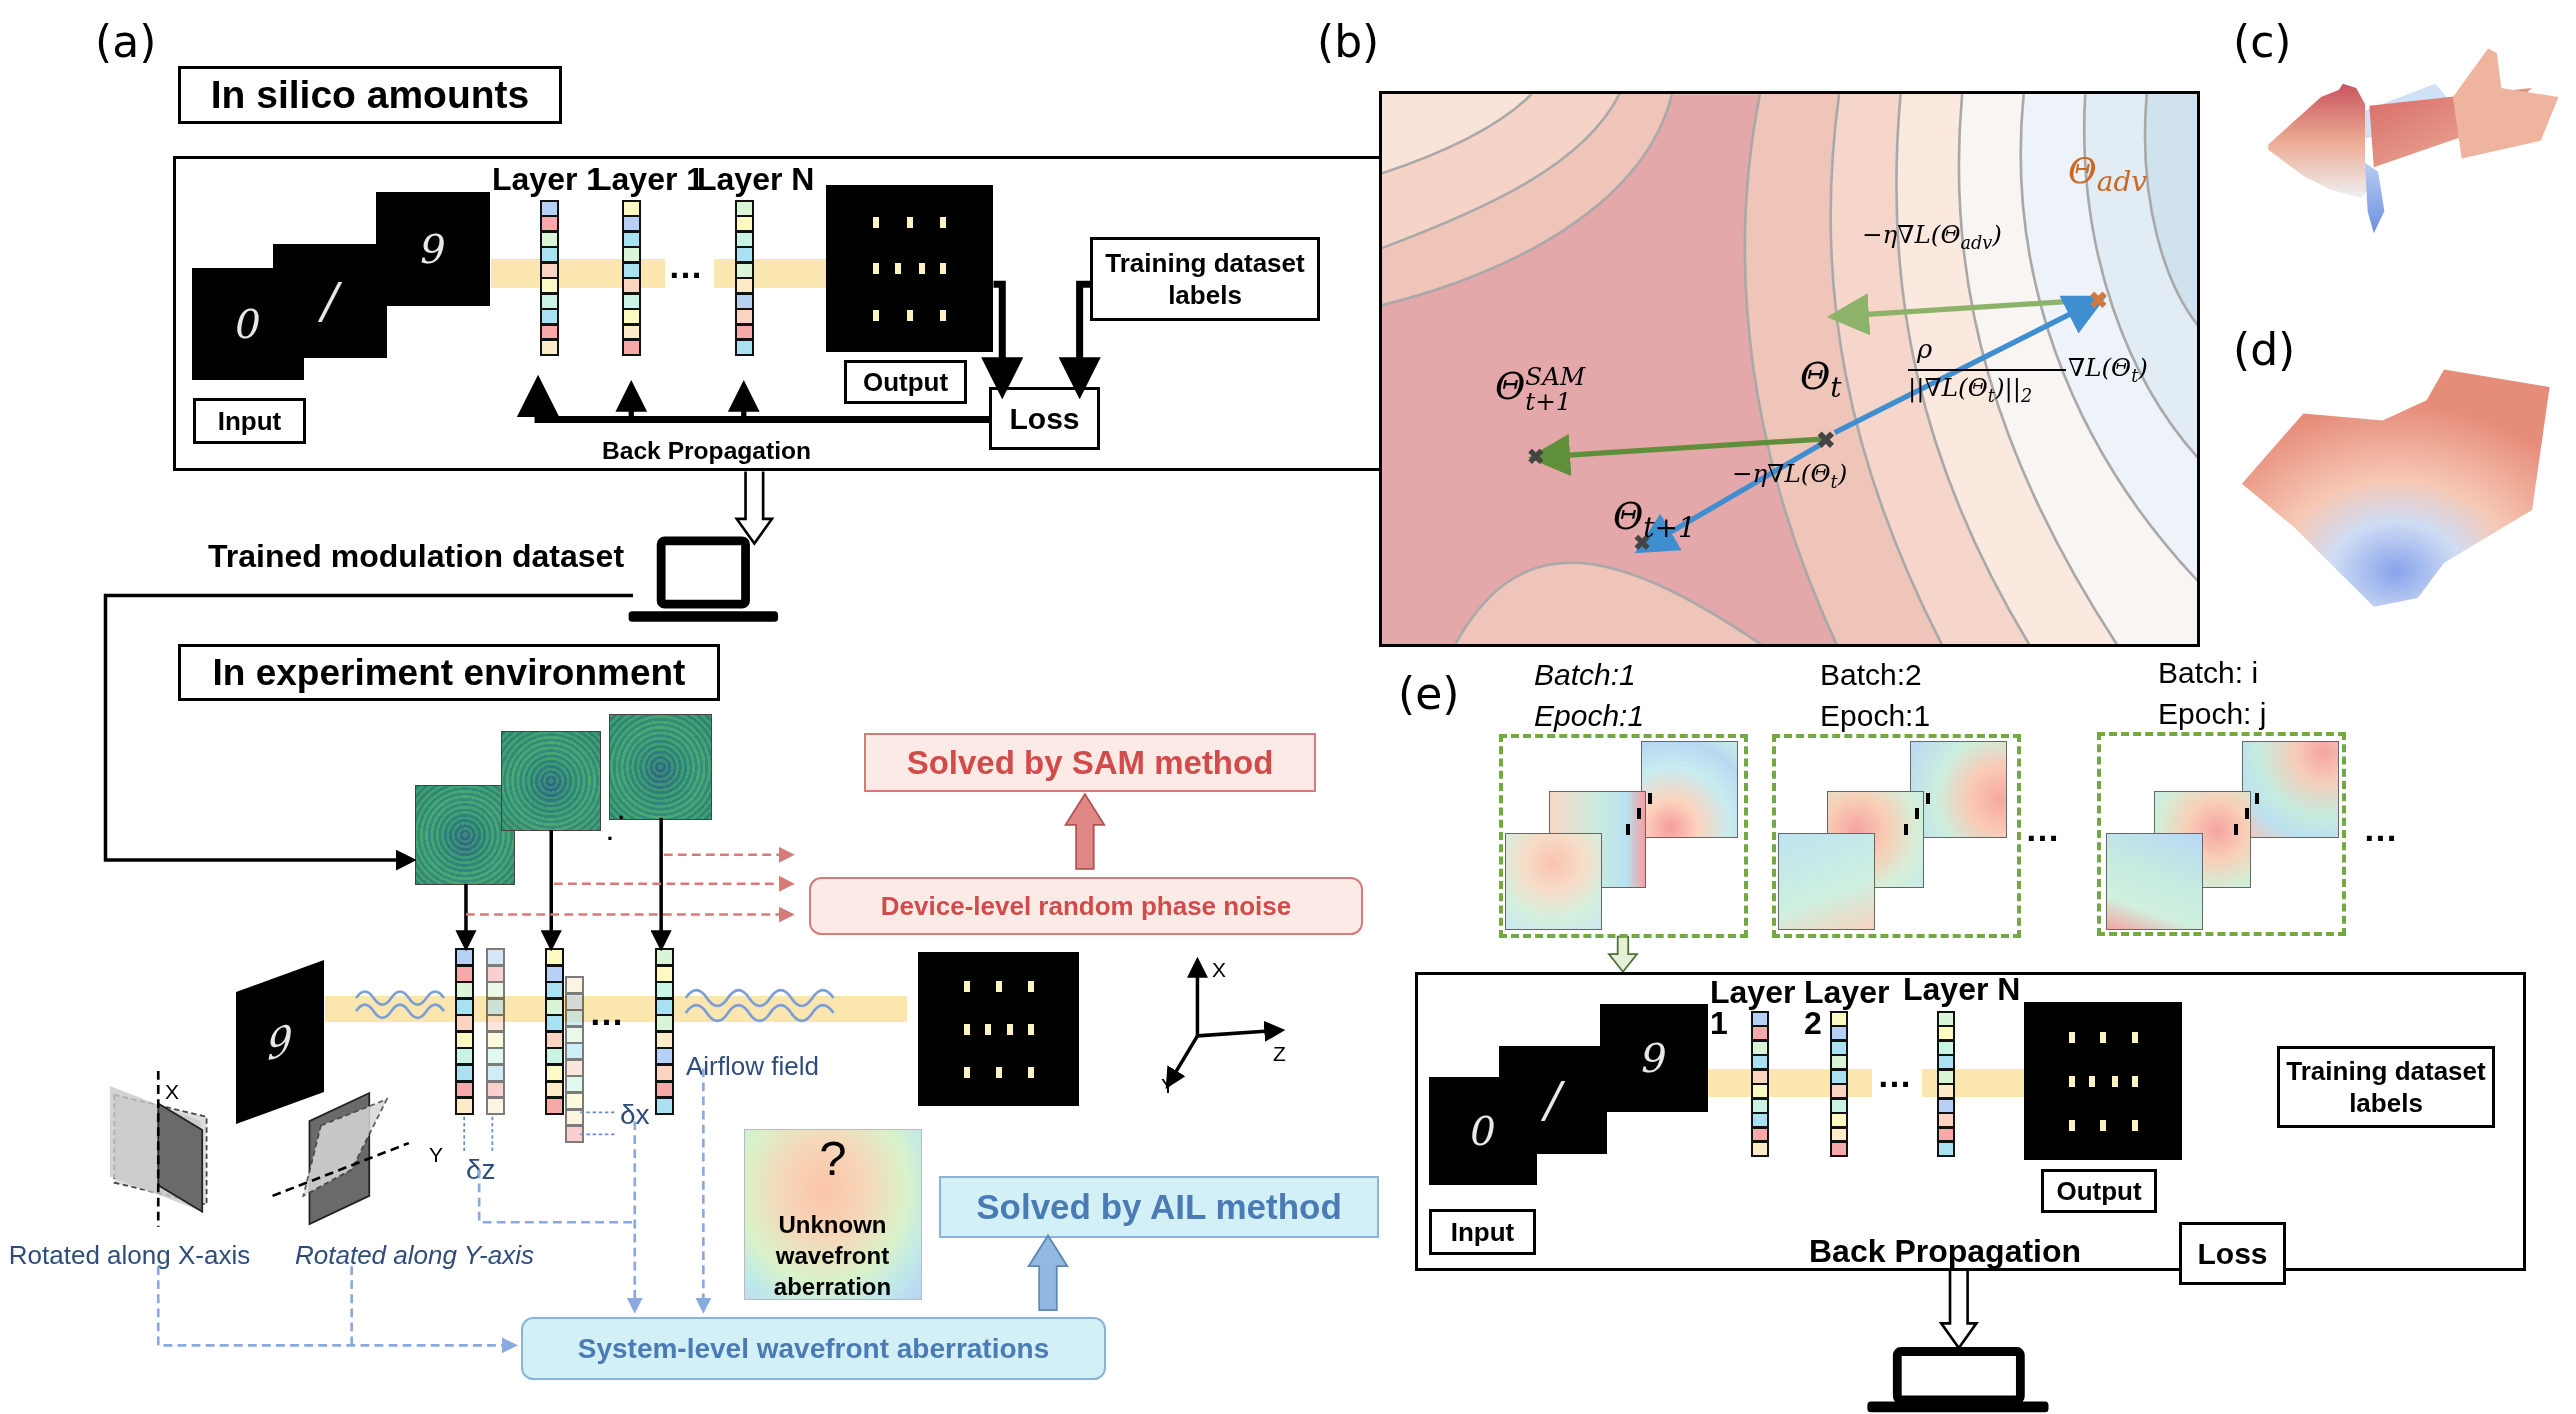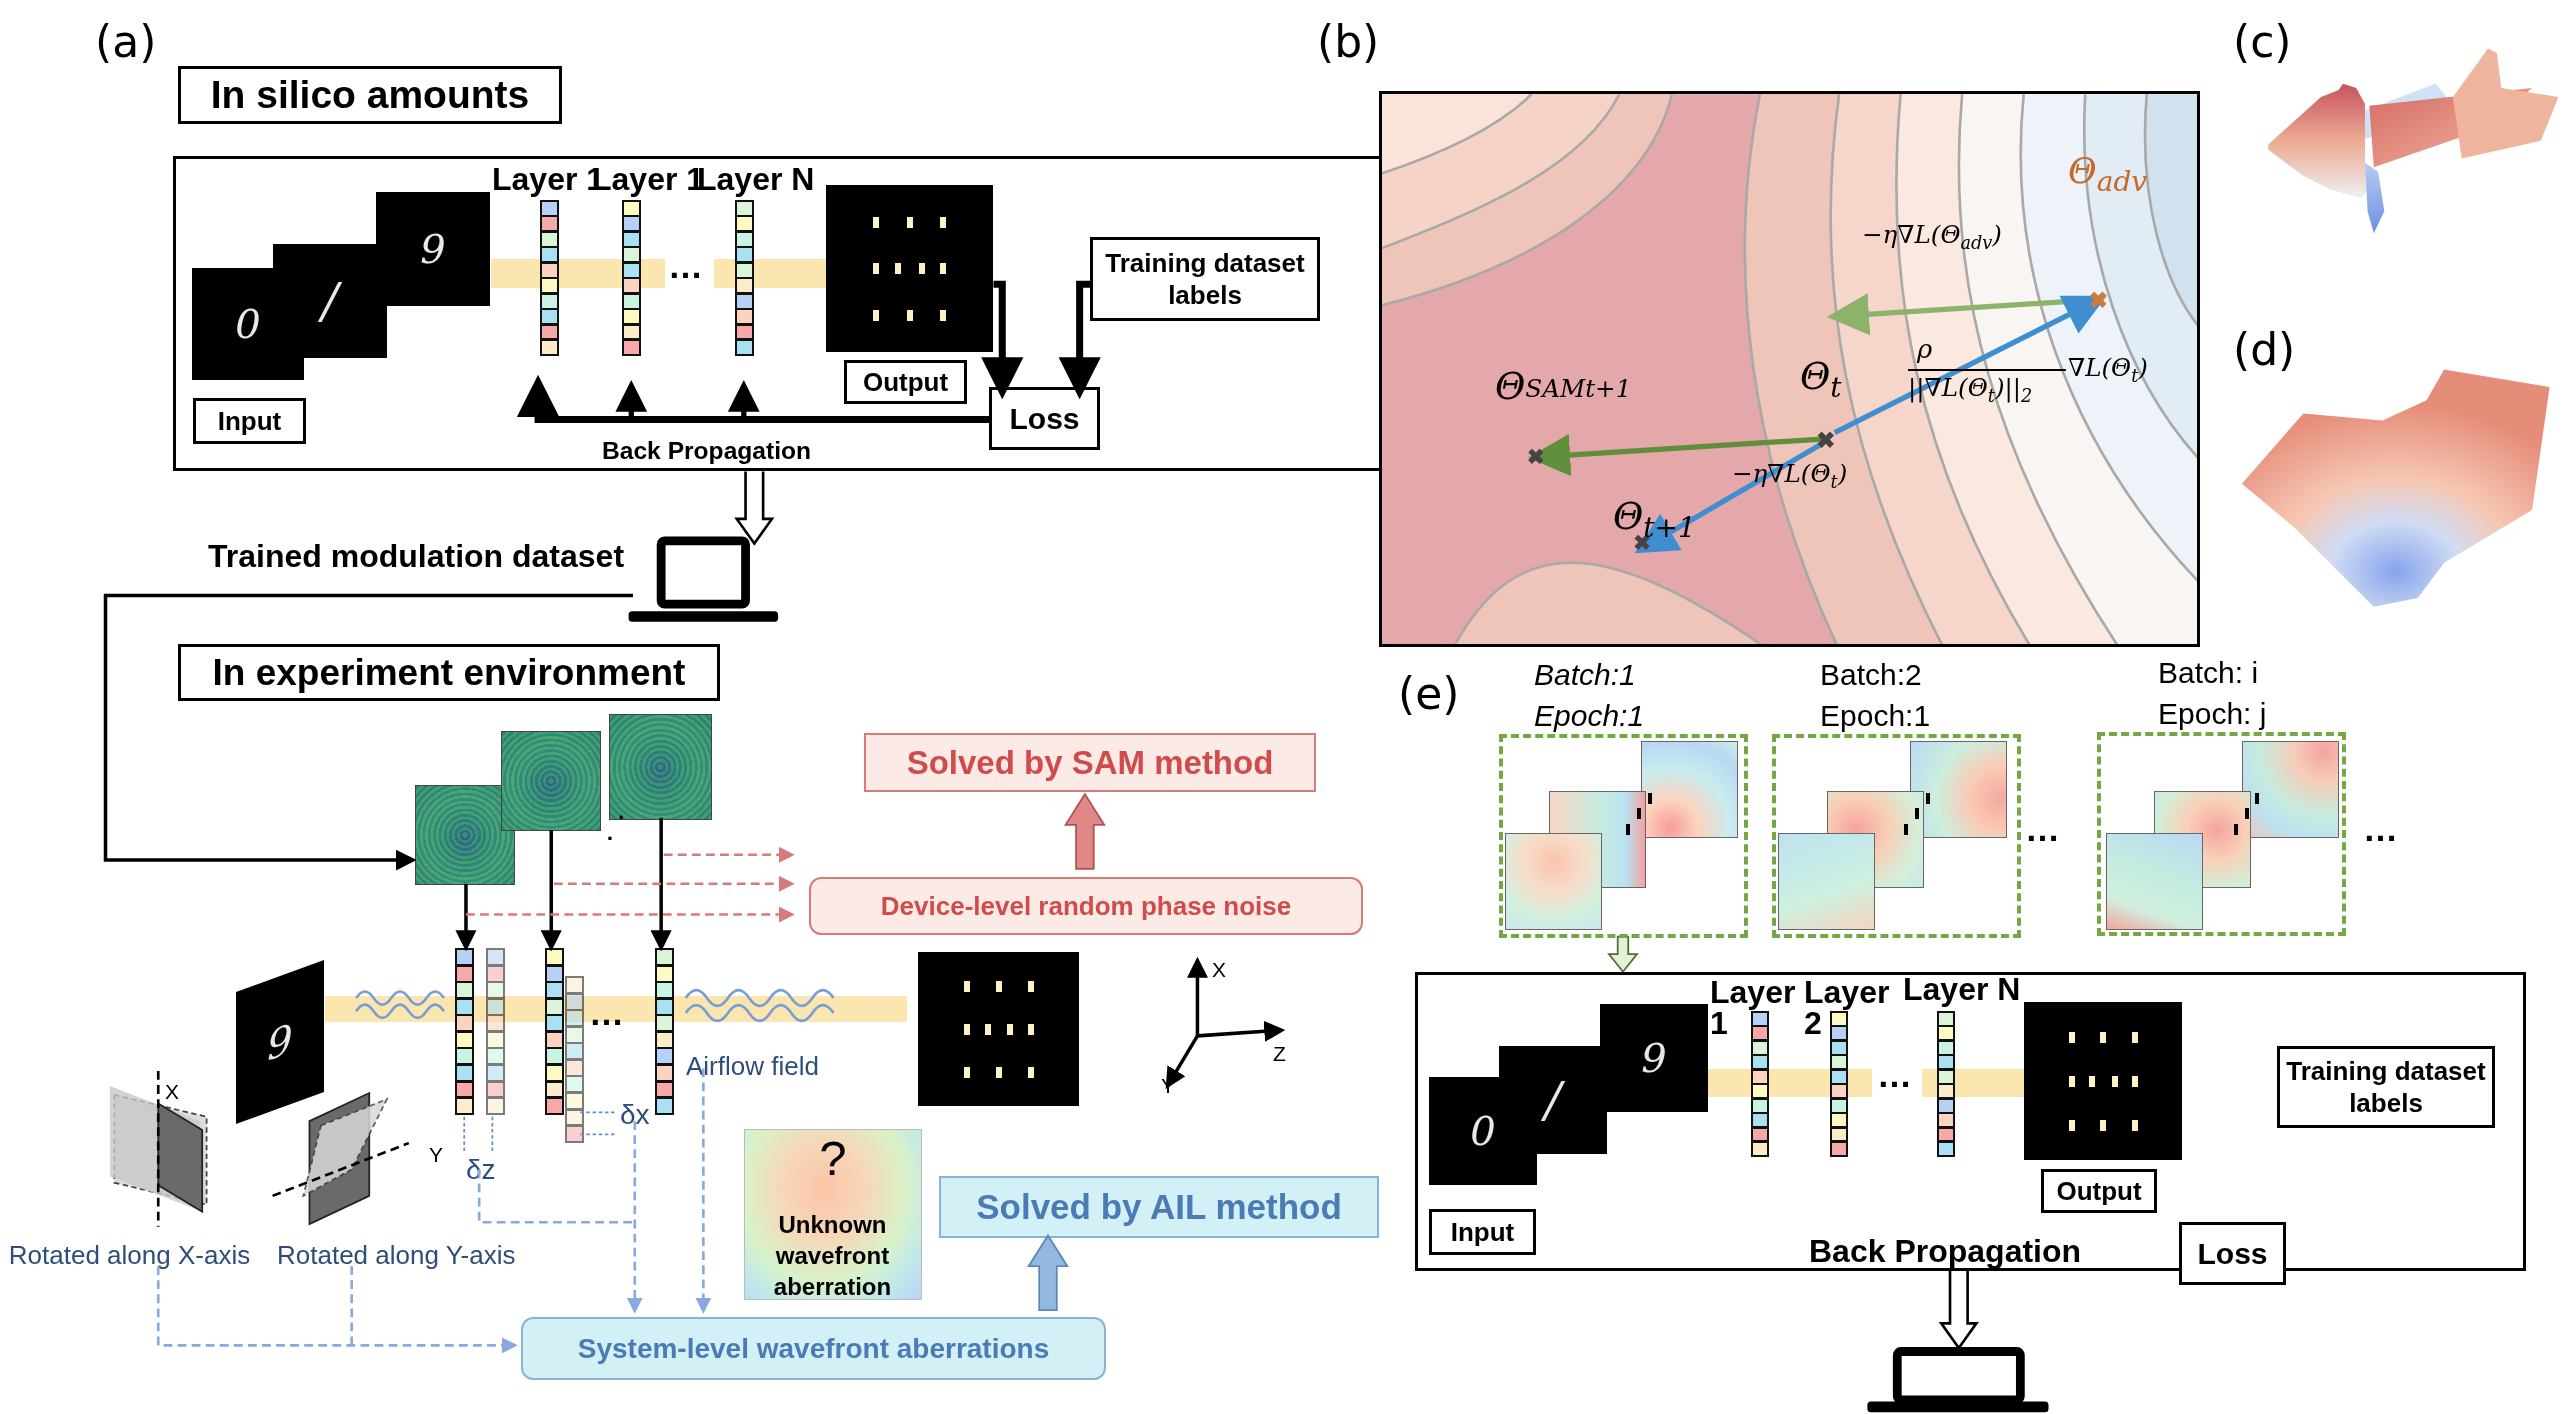--- a/index.html
+++ b/index.html
@@ -210,21 +210,21 @@
     <div class="dot" style="left: 110px; top: 115px;"></div>
   </div>
 
 <div class="small-blue-text" style="left:686px;top:1051px;">Airflow field</div>
 <div class="small-blue-text" style="left:620px;top:1099px;font-size:28px;">δx</div>
 <div class="small-blue-text" style="left:466px;top:1154px;font-size:28px;">δz</div>
 
 <div class="axis-text" style="left:165px;top:1080px;">X</div>
 <div class="axis-text" style="left:429px;top:1143px;">Y</div>
 <div class="small-blue-text" style="left:8.8px;top:1240px;">Rotated along X-axis</div>
-<div class="small-blue-text" style="left:277px;top:1240px;">Rotated along Y-axis</div>
+<div class="small-blue-text" style="left:295px;top:1240px;font-style:italic;">Rotated along Y-axis</div>
 
 <div class="aberr" style="left:744px;top:1129px;width:178px;height:171px;"></div>
 <div class="abs" style="left:744px;top:1130px;width:178px;text-align:center;font-size:49px;">?</div>
 <div class="abs" style="left:749px;top:1209px;width:167px;text-align:center;font-weight:700;font-size:24px;line-height:1.3;">Unknown wavefront aberration</div>
 
 <div class="blue-box" style="left:939px;top:1176px;width:440px;height:62px;font-size:35px;">Solved by AIL method</div>
 <div class="blue-box" style="left:521px;top:1317px;width:585px;height:63px;font-size:28px;border-radius:12.3px;">System-level  wavefront aberrations</div>
 
 <div class="axis-text" style="left:1212px;top:958px;">X</div>
 <div class="axis-text" style="left:1273px;top:1042px;">Z</div>
@@ -275,21 +275,21 @@
     <text x="505" y="402" font-size="26" font-weight="700" fill="#444" text-anchor="middle">✖</text>
     <text x="815" y="243" font-size="26" font-weight="700" fill="#d27a3c" text-anchor="middle">✖</text>
     <text x="175" y="421" font-size="24" font-weight="700" fill="#444" text-anchor="middle">✖</text>
     <text x="296" y="519" font-size="24" font-weight="700" fill="#444" text-anchor="middle">✖</text>
   </svg>
 </div>
 
 <div class="math" style="left:2068px;top:151px;font-size:35px;color:#c8692a;"><span>Θ</span><sub style="font-size:28px;">adv</sub></div>
 <div class="math" style="left:1862px;top:209px;font-size:24.6px;margin-top:11px;"><span>−η∇L(Θ</span><sub style="font-size:17.6px;">adv</sub><span>)</span></div>
 <div class="math" style="left:1800px;top:355px;font-size:37px;"><span>Θ</span><sub style="font-size:28px;">t</sub></div>
-<div class="math" style="left:1495px;top:365px;font-size:37px;"><span>Θ</span><span style="display:inline-flex;flex-direction:row;font-size:24.6px;line-height:1;vertical-align:middle;">
+<div class="math" style="left:1495px;top:365px;font-size:37px;"><span>Θ</span><span style="display:inline-flex;flex-direction:column;font-size:24.6px;line-height:1;vertical-align:middle;">
       <span>SAM</span>
       <span>t+1</span>
     </span></div>
 <div class="math" style="left:1613px;top:495px;font-size:37px;"><span>Θ</span><sub style="font-size:28px;">t+1</sub></div>
 <div class="math" style="left:1917px;top:334px;font-size:26px;">ρ</div>
 <div class="abs" style="left:1908px;top:369px;width:158px;height:1.8px;background:#000;"></div>
 <div class="math" style="left:1908px;top:373px;font-size:24.6px;"><span>||∇L(Θ</span><sub style="font-size:17.6px;">t</sub><span>)||</span><sub style="font-size:17.6px;">2</sub></div>
 <div class="math" style="left:2068px;top:353px;font-size:24.6px;"><span>∇L(Θ</span><sub style="font-size:17.6px;">t</sub><span>)</span></div>
 <div class="math" style="left:1732px;top:459px;font-size:24.6px;"><span>−η∇L(Θ</span><sub style="font-size:17.6px;">t</sub><span>)</span></div>
 

